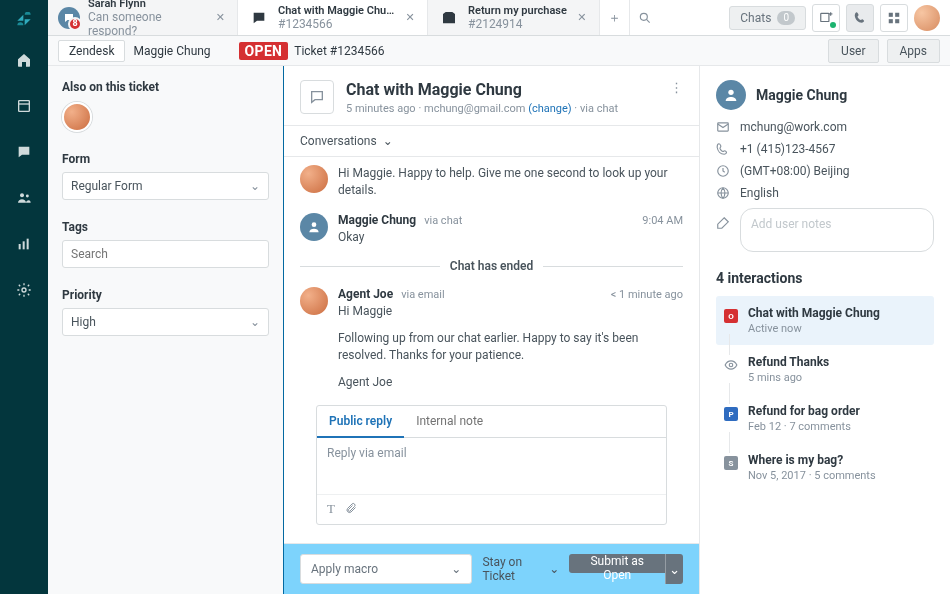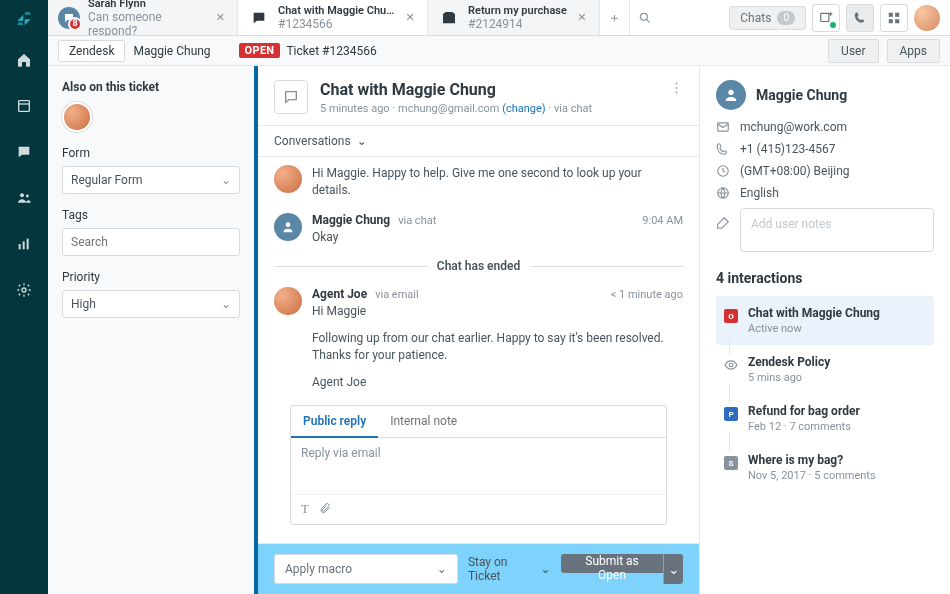--- a/index.html
+++ b/index.html
@@ -24,29 +24,29 @@
 .tabbar-right { margin-left: auto; display: flex; align-items: center; gap: 6px; padding-right: 10px; }
 .chats-chip { background: #eef0f1; border: 1px solid #d8dcde; border-radius: 3px; height: 24px; padding: 0 10px; display: flex; align-items: center; gap: 6px; font-size: 12px; color: #68737d; cursor:pointer;}
 .chats-chip .count { background: #c2c8cc; color: #fff; border-radius: 9px; font-size: 10px; padding: 0 6px; height: 14px; display: flex; align-items: center; }
 .icon-btn { width: 28px; height: 28px; border: 1px solid #d8dcde; border-radius: 3px; background: #fff; display: flex; align-items: center; justify-content: center; color: #68737d; cursor:pointer;}
 .icon-btn.phone { background: #e9ebed; }
 .avatar-sm { width: 26px; height: 26px; border-radius: 50%; background: radial-gradient(circle at 30% 30%, #f7c6a3, #d78b60); }
 
 .crumbbar { height: 30px; display: flex; align-items: center; padding: 0 10px; background: #f8f9fa; gap: 8px; border-bottom: 1px solid #e6e8ea; font-size: 12px; }
 .crumb-box { background: #fff; border: 1px solid #d8dcde; border-radius: 2px; padding: 2px 10px; display: flex; align-items: center; height: 22px; gap: 6px; }
 .crumb-box.plain { border: none; background: transparent; }
-.status-open { background: #d53032; color: #fff; font-size: 11px; font-weight: 700; padding: 1px 6px; border-radius: 2px; letter-spacing: .3px; }
+.status-open { background: #d53032; color: #fff; font-size: 14px; font-weight: 700; padding: 1px 6px; border-radius: 2px; letter-spacing: .3px; }
 .crumbbar .spacer { flex: 1; }
 .tab-btn { height: 24px; padding: 0 12px; background: #eef0f1; border: 1px solid #d8dcde; border-radius: 2px; font-size: 12px; color: #49545c; display:flex; align-items:center; cursor:pointer;}
 
 .content { flex: 1; display: flex; min-height: 0; }
-.panel-left { width: 210px; border-right: 4px solid #0369a1; padding: 14px 14px; overflow-y: auto; background: #f8f9fa; }
+.panel-left { width: 236px; border-right: 1px solid #0369a1; padding: 14px 14px; overflow-y: auto; background: #f8f9fa; }
 .panel-left h4 { font-size: 12px; font-weight: 700; margin-bottom: 8px; color: #2f3941; }
 .avatar-med { width: 30px; height: 30px; border-radius: 50%; background: radial-gradient(circle at 30% 30%, #f2b08a, #cb6c3f); border:2px solid #fff; box-shadow:0 0 0 1px #d8dcde; }
-.field-label { font-size: 12px; font-weight: 400; margin: 14px 0 6px; }
+.field-label { font-size: 12px; font-weight: 700; margin: 20px 0 6px; }
 .select { height: 28px; border: 1px solid #d8dcde; border-radius: 3px; background: #fff; padding: 0 8px; display: flex; align-items: center; justify-content: space-between; font-size: 12px; color: #49545c; cursor:pointer;}
 .select .chev { color: #87929d; }
 .input { height: 28px; border: 1px solid #d8dcde; border-radius: 3px; background: #fff; padding: 0 8px; font-size: 12px; color: #87929d; width: 100%; }
 
 .panel-mid { flex: 1; display: flex; flex-direction: column; border-right: 1px solid #e6e8ea; background: #fff; min-width: 0; }
 .ticket-head { display: flex; align-items: flex-start; gap: 12px; padding: 14px 16px 10px; border-bottom: 1px solid #e6e8ea; }
 .ticket-head .sq { width: 34px; height: 34px; border: 1px solid #d8dcde; border-radius: 4px; display: flex; align-items: center; justify-content: center; color: #87929d; }
 .ticket-head h2 { font-size: 16px; font-weight: 700; }
 .ticket-head .meta { font-size: 11px; color: #87929d; margin-top: 3px; }
 .ticket-head .meta a { color: #1f73b7; text-decoration: none; }
@@ -80,21 +80,21 @@
 .submit-grp { display: flex; }
 .submit-btn { background: #68737d; color: #fff; border: none; height: 19px; padding: 0 14px; font-size: 12px; border-radius: 3px 0 0 3px; cursor:pointer;}
 .submit-caret { background: #68737d; color:#fff; border:none; height:30px; width:22px; border-left:1px solid rgba(255,255,255,.3); border-radius:0 3px 3px 0; display:flex; align-items:center; justify-content:center; cursor:pointer;}
 
 .panel-right { width: 250px; padding: 14px 16px; overflow-y: auto; background: #fff; }
 .user-head { display: flex; align-items: center; gap: 10px; margin-bottom: 10px; }
 .user-av { width: 30px; height: 30px; border-radius: 50%; background: #5b87a6; display:flex; align-items:center; justify-content:center; color:#fff;}
 .user-head h3 { font-size: 14px; font-weight: 700; }
 .info-row { display: flex; align-items: center; gap: 10px; font-size: 12px; color: #49545c; margin-bottom: 8px; }
 .info-row .ic { width: 14px; color: #87929d; display:flex; }
-.notes-box { border: 1px solid #d8dcde; border-radius: 4px; padding: 8px 10px; font-size: 12px; color: #c2c8cc; min-height: 44px; flex:1;}
+.notes-box { border: 1px solid #d8dcde; border-radius: 13px; padding: 8px 10px; font-size: 12px; color: #c2c8cc; min-height: 44px; flex:1;}
 .inter-h { font-size: 14px; font-weight: 700; margin: 18px 0 10px; }
 .inter-item { display: flex; gap: 10px; padding: 10px 8px; border-radius:3px; cursor:pointer; position:relative;}
 .inter-item.active { background: #eaf3fb; }
 .inter-item::before { content:""; position:absolute; left: 13px; top: 38px; bottom:-10px; width:1px; background:#e6e8ea;}
 .inter-item:last-child::before { display:none;}
 .inter-badge { width: 14px; height: 14px; border-radius: 2px; font-size: 8px; font-weight:700; color:#fff; display:flex; align-items:center; justify-content:center; margin-top:3px; flex-shrink:0; z-index:1;}
 .badge-open{background:#d53032;} .badge-eye{background:transparent;color:#87929d;width:14px;height:14px;}
 .badge-pending{background:#2f6cc0;} .badge-solved{background:#87929d;}
 .inter-body .title { font-size: 12px; font-weight: 700; }
 .inter-body .sub { font-size: 11px; color: #87929d; margin-top:2px;}
@@ -415,21 +415,21 @@
               </div>
             </div>
             <div class="inter-item">
               <span class="inter-badge badge-eye">
                 <svg width="14" height="14" viewBox="0 0 24 24" fill="none" stroke="currentColor" stroke-width="2">
                   <path d="M2 12s3.5-7 10-7 10 7 10 7-3.5 7-10 7S2 12 2 12z"></path>
                   <circle cx="12" cy="12" r="3"></circle>
                 </svg>
               </span>
               <div class="inter-body">
-                <div class="title">Zendesk Policy</div>
+                <div class="title">Refund Thanks</div>
                 <div class="sub">5 mins ago</div>
               </div>
             </div>
             <div class="inter-item">
               <span class="inter-badge badge-pending">P</span>
               <div class="inter-body">
                 <div class="title">Refund for bag order</div>
                 <div class="sub">Feb 12 · 7 comments</div>
               </div>
             </div>

